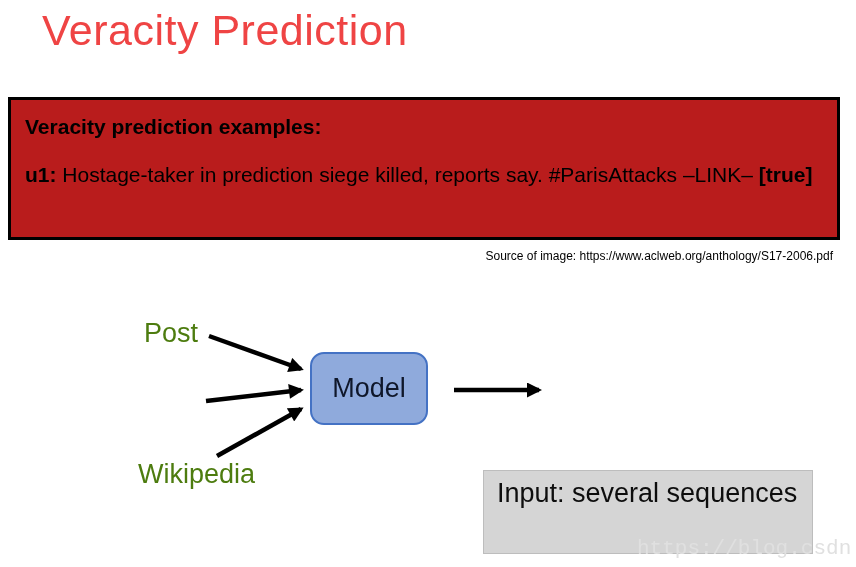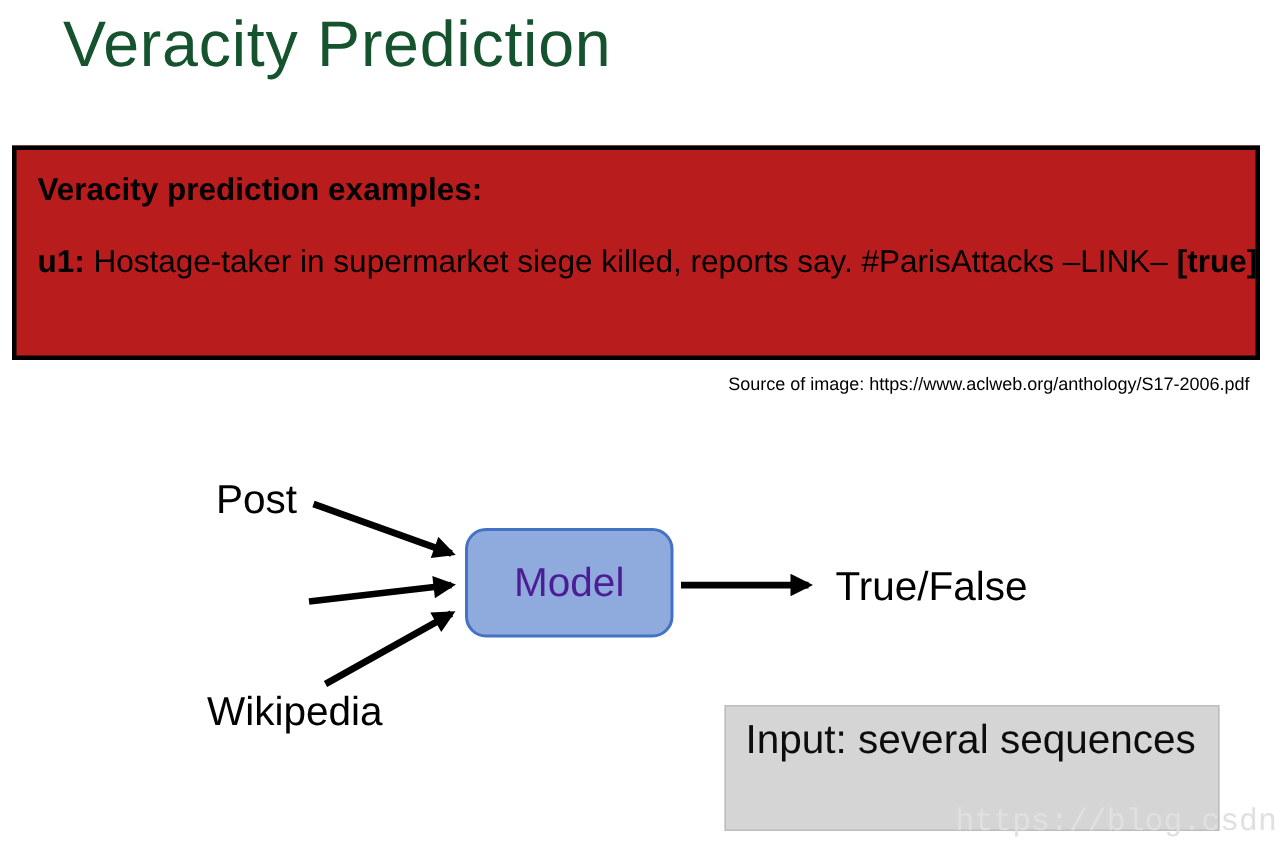--- a/index.html
+++ b/index.html
@@ -17,21 +17,21 @@
   }
 
   
   .title {
     position: absolute;
     left: 42px;
     top: 6px;
     margin: 0;
     font-size: 43px;
     font-weight: 400;
-    color: #14532d;
+    color: #ef4444;
     letter-spacing: 0.5px;
     font-family: "Liberation Sans", sans-serif;
     text-align: right;
   }
 
   
   .examples-box {
     position: absolute;
     left: 8px;
     top: 97px;
@@ -61,45 +61,45 @@
     right: 23px;
     font-size: 12px;
     color: #000000;
     font-family: "Liberation Sans", sans-serif;
   }
 
   
   .lbl {
     position: absolute;
     font-size: 27px;
-    color: #000000;
+    color: #4d7c0f;
     font-family: "Liberation Sans", sans-serif;
     white-space: nowrap;
   }
   .lbl.post      { left: 144px; top: 318px; }
   .lbl.replies   { left: 100px; top: 383px; }
   .lbl.wikipedia { left: 138px; top: 459px; text-align: center; }
   .lbl.output    { left: 557px; top: 376px; }
 
   
   .model-box {
     position: absolute;
     left: 310px;
     top: 352px;
-    width: 139px;
+    width: 118px;
     height: 73px;
     box-sizing: border-box;
     border-radius: 14px;
     border: 2px solid #4472C4;
     background: #8FAADC;
     display: flex;
     align-items: center;
     justify-content: center;
     font-size: 27px;
-    color: #4c1d95;
+    color: #0f172a;
   }
 
   
   .arrows {
     position: absolute;
     left: 0;
     top: 0;
     pointer-events: none;
   }
 
@@ -132,21 +132,21 @@
 </style>
 </head>
 <body>
 
 <div class="slide">
 
   <h1 class="title">Veracity Prediction</h1>
 
   <div class="examples-box">
     <div class="ex-heading">Veracity prediction examples:</div>
-    <p class="ex-line"><b>u1:</b><span> Hostage-taker in supermarket siege killed, reports say. #ParisAttacks –LINK– </span><b>[true]</b></p>
+    <p class="ex-line"><b>u1:</b><span> Hostage-taker in prediction siege killed, reports say. #ParisAttacks –LINK– </span><b>[true]</b></p>
   </div>
 
   <div class="source">Source of image: https://www.aclweb.org/anthology/S17-2006.pdf</div>
 
   <svg class="arrows" width="856" height="567" viewBox="0 0 856 567" aria-hidden="true">
     <defs>
       <marker id="arrowhead" viewBox="0 0 10 10" refX="8" refY="5" markerWidth="17" markerHeight="15" orient="auto" markerUnits="userSpaceOnUse">
         <path d="M0,0 L10,5 L0,10 z" fill="#000000"></path>
       </marker>
     </defs>
@@ -156,21 +156,20 @@
     <line x1="454" y1="390" x2="539" y2="390" stroke="#000000" stroke-width="4.5" marker-end="url(#arrowhead)"></line>
   </svg>
 
   <div class="lbl post">Post</div>
   <div class="lbl wikipedia">Wikipedia</div>
 
   <div class="model-box" style="background: rgb(143, 170, 220); border-color: rgb(68, 114, 196);">
     <span>Model</span>
   </div>
 
-  <div class="lbl output">True/False</div>
 
   <div class="info-box" style="background: rgb(213, 213, 213);">
     <div>Input: several sequences</div>
   </div>
 
   <div class="watermark">https://blog.csdn.net/zjuPeco</div>
 
 </div>
 
 </body></html>

